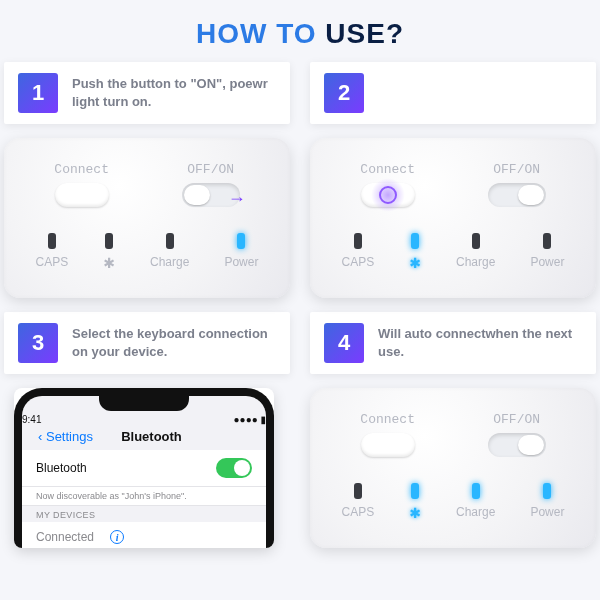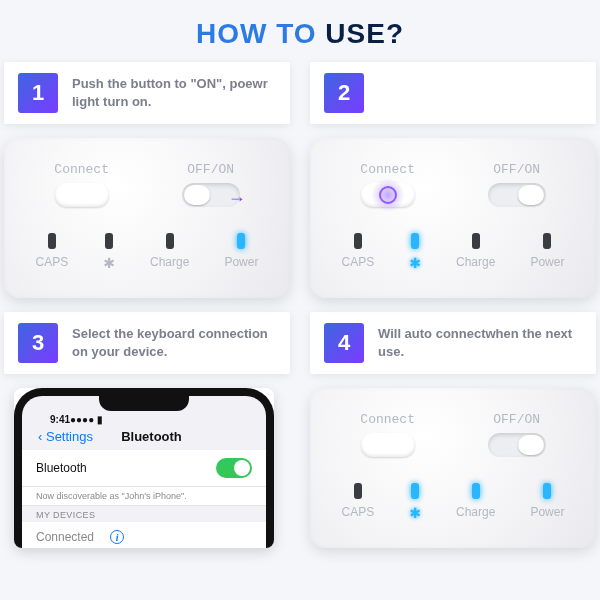--- a/index.html
+++ b/index.html
@@ -182,24 +182,24 @@
   .phone-inner {
     position:absolute;
     top:8px; left:8px; right:8px; bottom:0;
     border-radius:20px 20px 0 0;
     background:#f2f2f6;
     overflow:hidden;
     padding-top:18px;
   }
   .status-bar {
     display:flex;
-    justify-content:flex-start;
-    padding:0 28px;
+    justify-content:space-between;
+    padding:0 0;
     font-size:10px;
-    font-weight:700;
+    font-weight:400;
     color:#111;
   }
   .nav-row {
     display:flex;
     align-items:center;
     padding:4px 10px 6px;
     font-size:13px;
     margin-left:6px;
   }
   .back { color:#0a7aff; }

